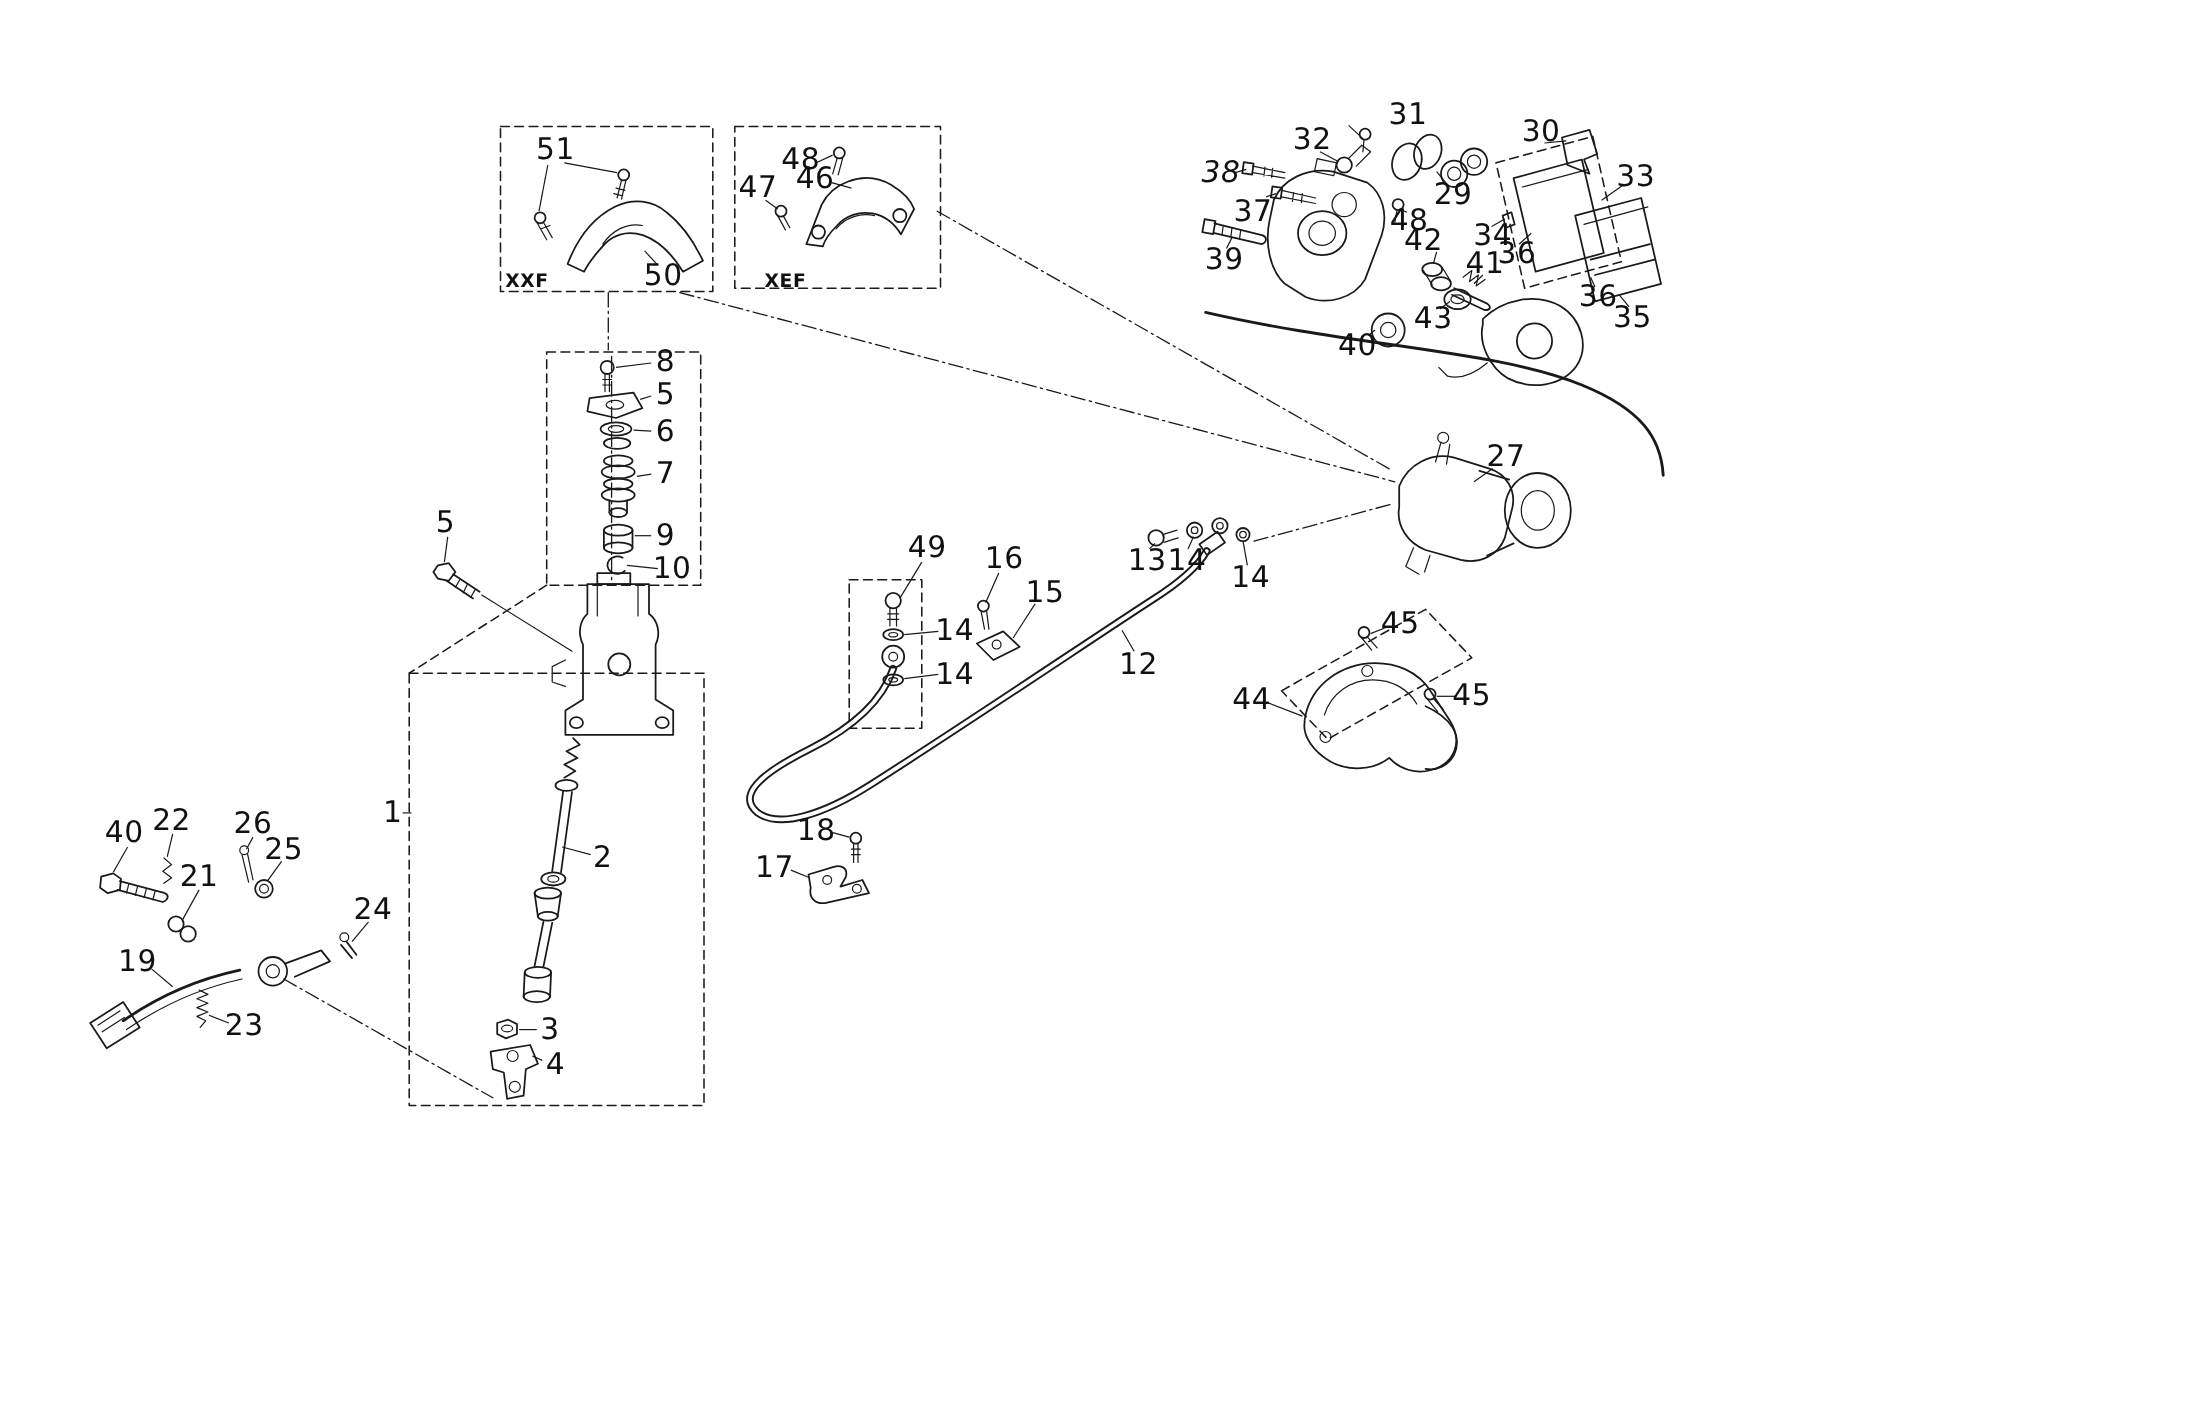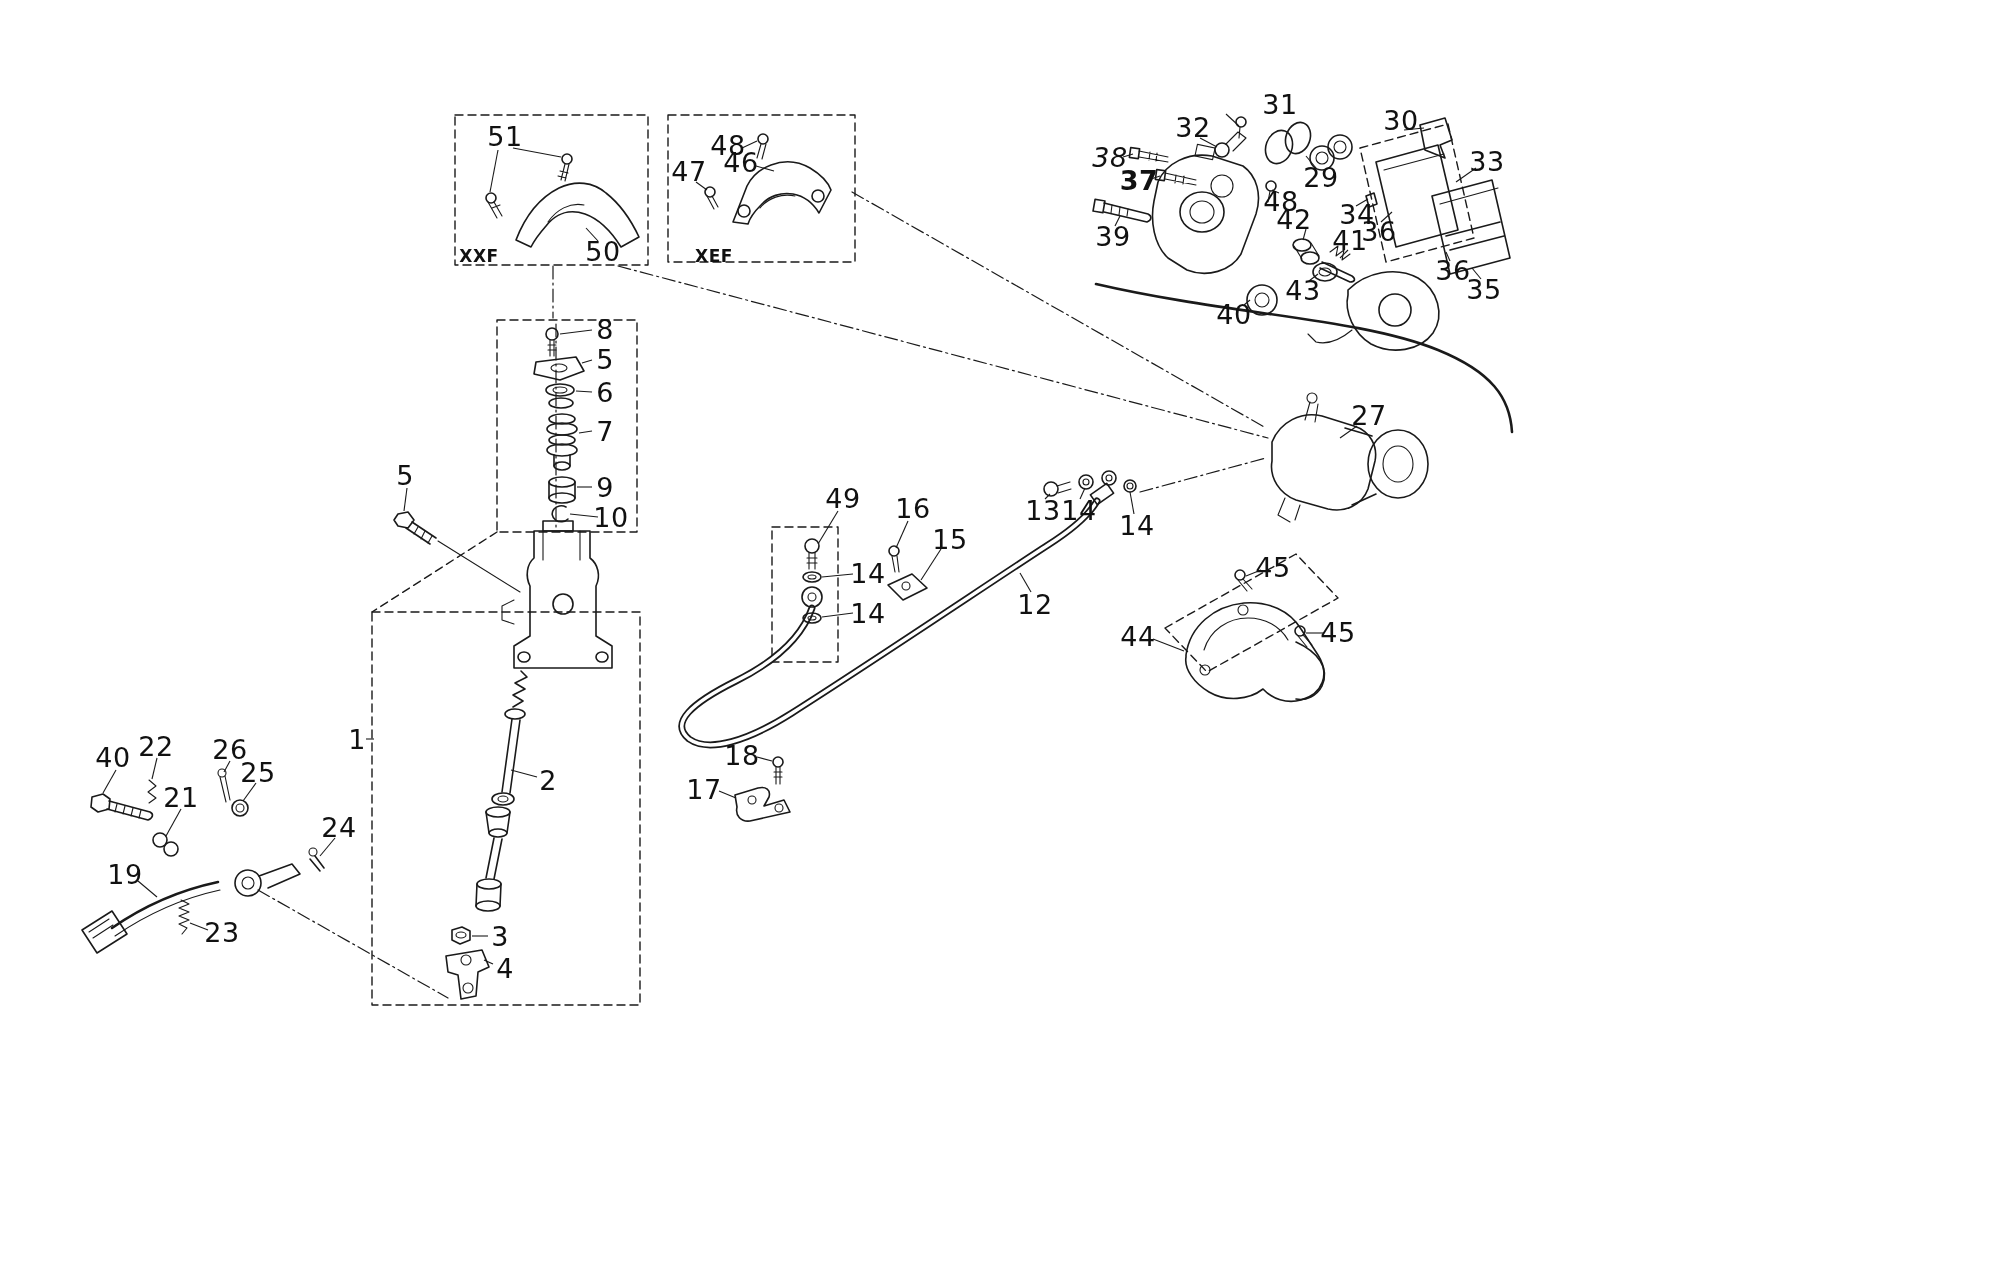--- a/index.html
+++ b/index.html
@@ -314,21 +314,21 @@
   <div>
       <div class="callout" style="left: 505px; top: 136px;">51</div>
       <div class="callout" style="left: 603px; top: 251px;">50</div>
       <div class="callout" style="left: 689px; top: 171px;">47</div>
       <div class="callout" style="left: 728px; top: 145px;">48</div>
       <div class="callout" style="left: 741px; top: 162px;">46</div>
       <div class="callout" style="left: 1280px; top: 104px;">31</div>
       <div class="callout" style="left: 1193px; top: 127px;">32</div>
       <div class="callout" style="left: 1401px; top: 120px;">30</div>
       <div class="callout" style="left: 1110px; top: 157px; font-style: italic;">38</div>
-      <div class="callout" style="left: 1139px; top: 180px; font-weight: bold;">37</div>
+      <div class="callout" style="left: 1139px; top: 192px;">37</div>
       <div class="callout" style="left: 1487px; top: 161px;">33</div>
       <div class="callout" style="left: 1321px; top: 177px;">29</div>
       <div class="callout" style="left: 1281px; top: 201px;">48</div>
       <div class="callout" style="left: 1294px; top: 219px;">42</div>
       <div class="callout" style="left: 1357px; top: 214px;">34</div>
       <div class="callout" style="left: 1379px; top: 231px;">36</div>
       <div class="callout" style="left: 1350px; top: 240px;">41</div>
       <div class="callout" style="left: 1113px; top: 236px;">39</div>
       <div class="callout" style="left: 1453px; top: 270px;">36</div>
       <div class="callout" style="left: 1484px; top: 289px;">35</div>

